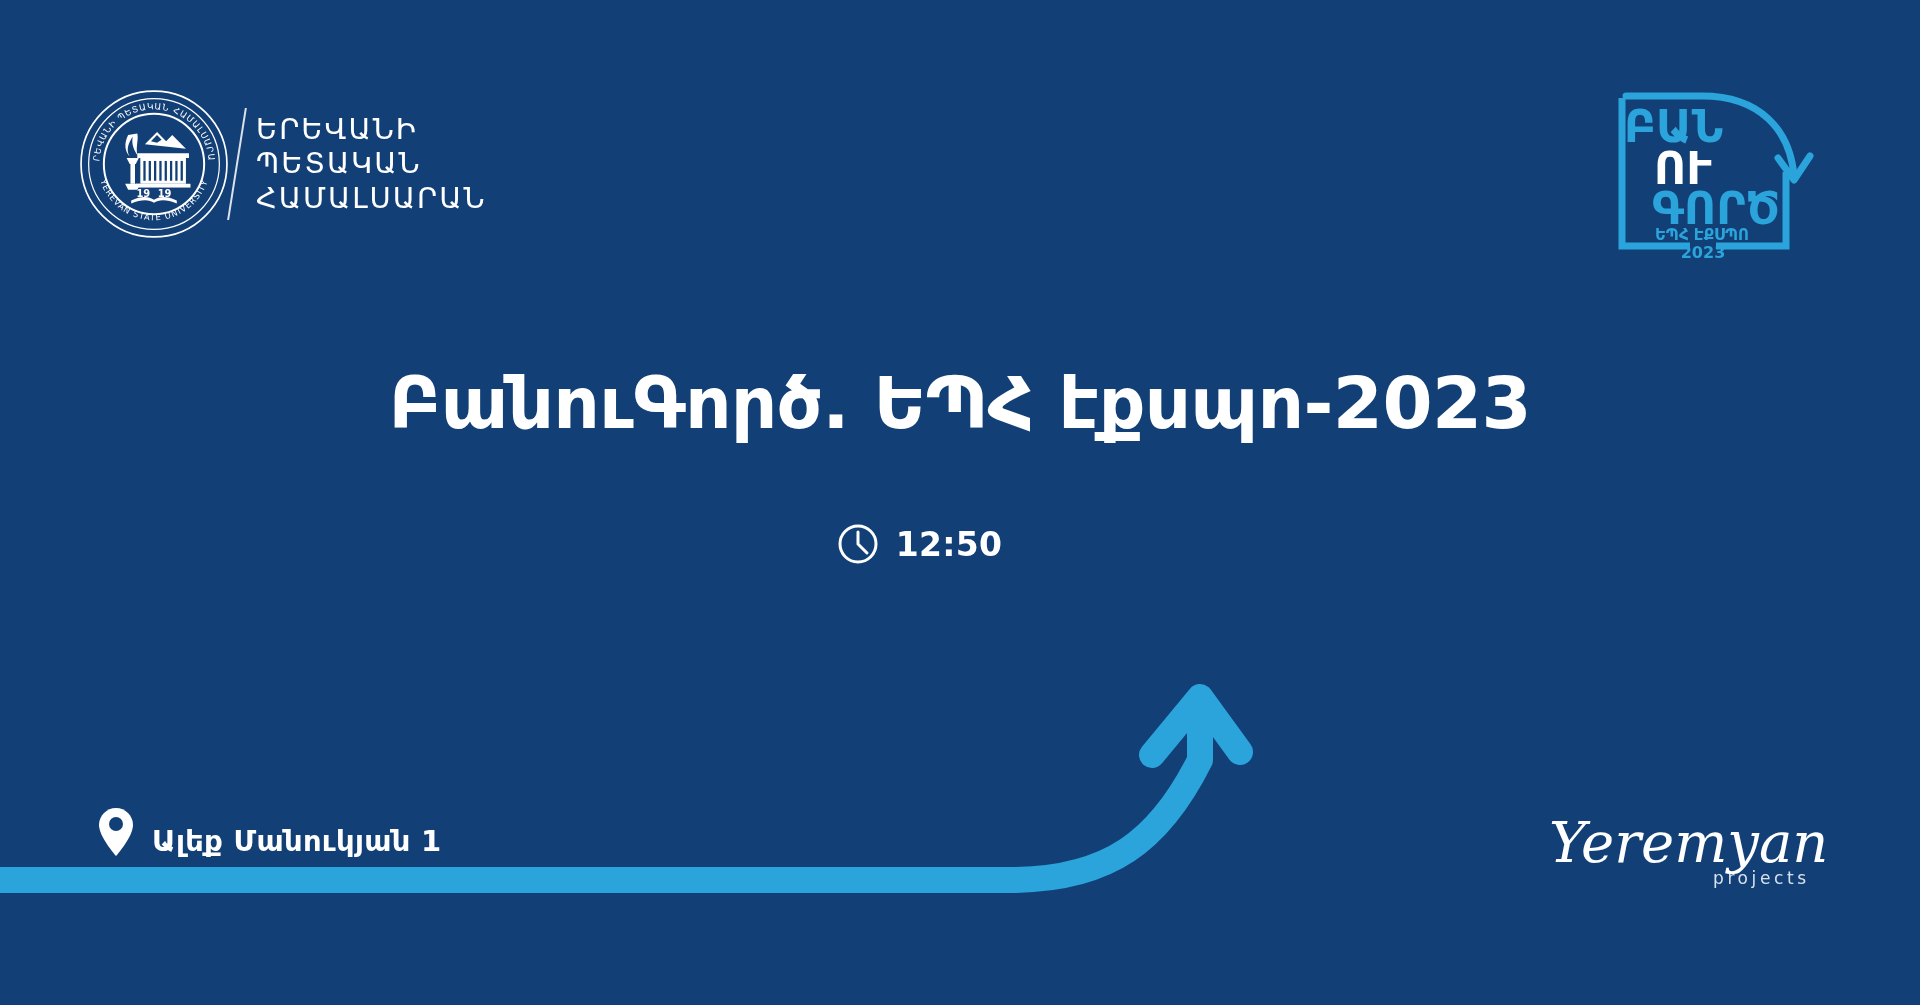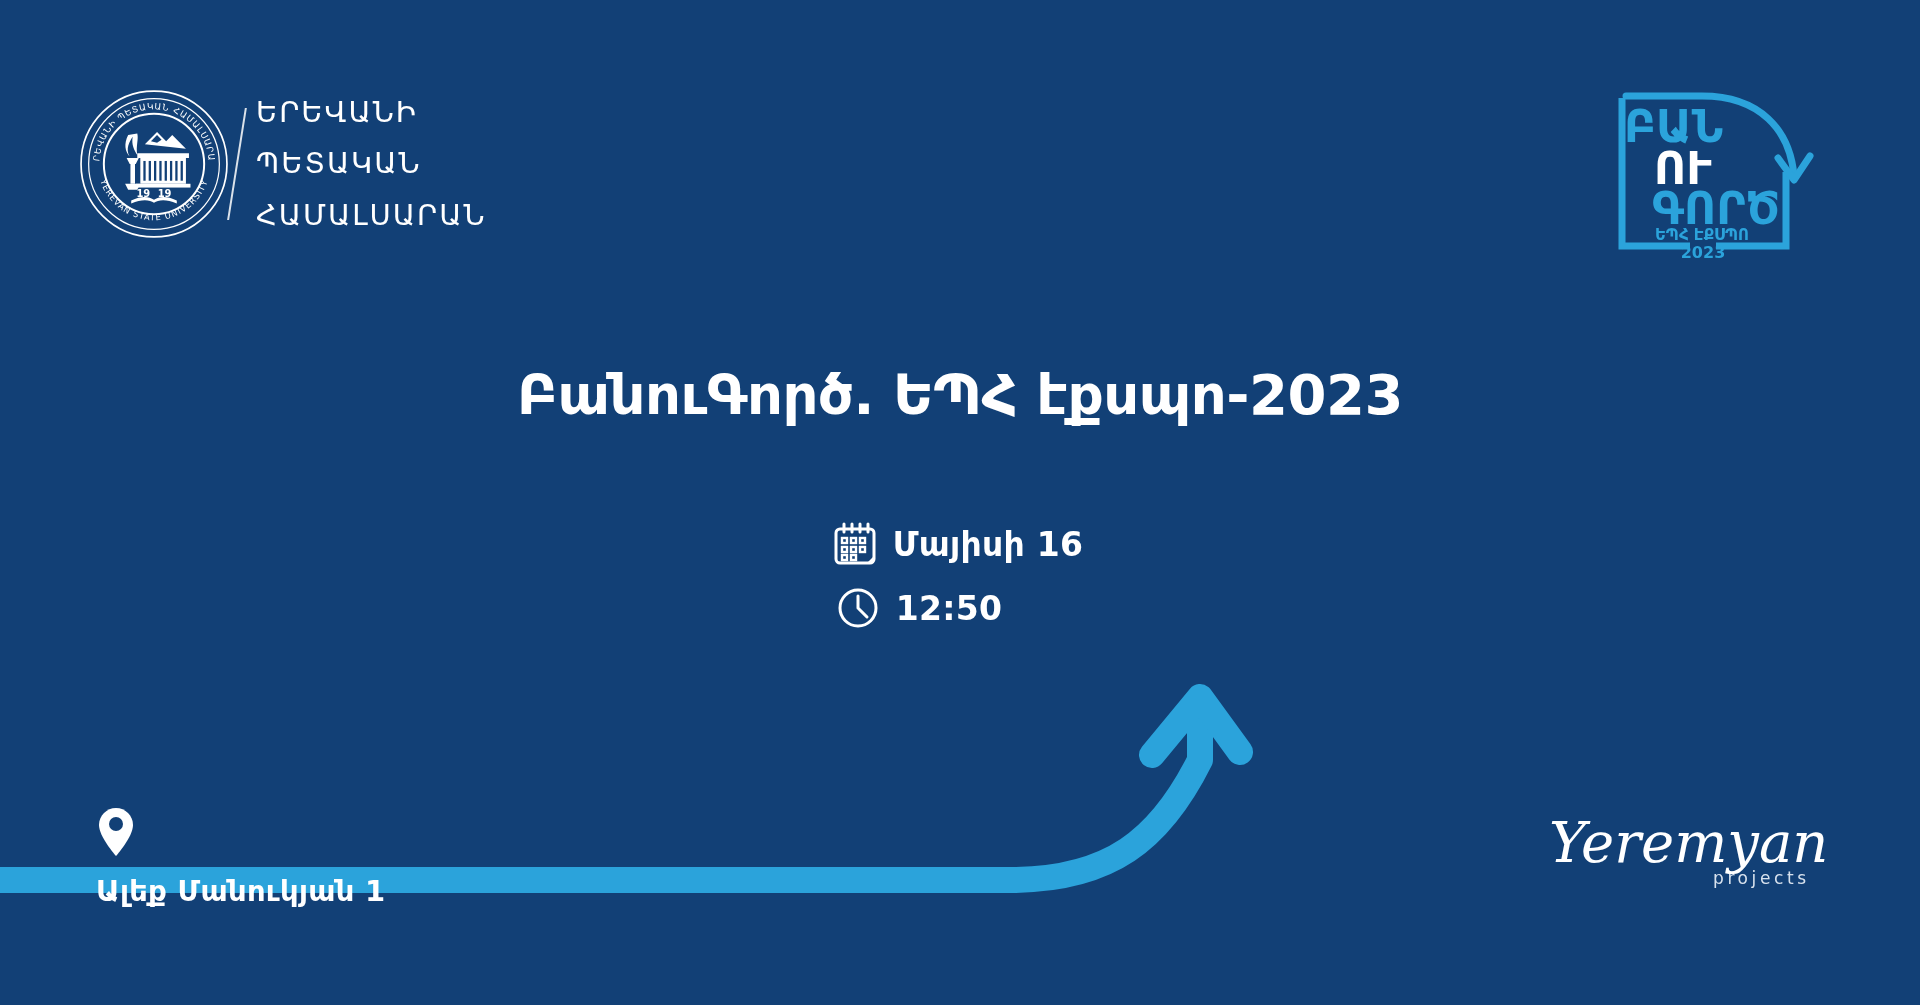--- a/index.html
+++ b/index.html
@@ -24,36 +24,36 @@
     display:flex; align-items:center; gap:0px;
   }
   #ysu-seal{ width:152px; height:152px; display:block; }
   #ysu-divider{
     width:2px; height:112px; background:#ffffff; opacity:.85;
     margin-left:6px; margin-right:18px;
     transform:skewX(-9deg);
   }
   #ysu-name{
     display:flex; flex-direction:column; justify-content:center;
-    gap:20px;
+    gap:3px;
   }
   #ysu-name span{
     font-family:"DejaVu Sans","Liberation Sans",sans-serif;
     font-size:29px; letter-spacing:2.0px; line-height:1.08;
     color:#ffffff; font-weight:400; white-space:nowrap;
   }
 
   
   #expo-logo{ position:absolute; left:1610px; top:80px; width:230px; height:180px; }
 
   
   #title{
     position:absolute; left:0; right:0; top:364px;
     text-align:center;
-    font-size:56px; font-weight:bold; letter-spacing:-0.5px;
+    font-size:72px; font-weight:bold; letter-spacing:-0.5px;
     color:#ffffff; line-height:1.1;
     font-family:"DejaVu Sans","Liberation Sans",sans-serif;
   }
 
   
   #info{
     position:absolute; left:0; right:0; top:520px;
     display:flex; flex-direction:column; align-items:center; gap:16px;
   }
   .info-row{ display:flex; align-items:center; gap:14px; }
@@ -61,21 +61,21 @@
   .info-row .txt{
     font-size:33px; font-weight:bold; color:#ffffff; letter-spacing:0.3px;
     white-space:nowrap;
   }
   #row-date{ margin-left:-6px; }
   #row-time{ margin-left:-84px; }
 
   
   #address{
     position:absolute; left:96px; top:806px;
-    display:flex; align-items:flex-start; gap:16px;flex-direction:column;
+    display:flex; align-items:flex-end; gap:16px;
   }
   #address .txt{
     font-size:29px; font-weight:bold; color:#ffffff; letter-spacing:.3px;
     white-space:nowrap;
   }
 
   
   #yeremyan{ position:absolute; left:1545px; top:800px; width:290px; height:95px; }
 </style>
 </head>
@@ -154,38 +154,20 @@
     <text x="44" y="104" font-size="44" font-weight="bold" fill="#ffffff" font-family="DejaVu Sans, sans-serif">ՈՒ</text>
     <text x="42" y="144" font-size="44" font-weight="bold" fill="#2BA3DB" font-family="DejaVu Sans, sans-serif">ԳՈՐԾ</text>
     <text x="92" y="160" font-size="15" font-weight="bold" fill="#2BA3DB" text-anchor="middle" font-family="DejaVu Sans, sans-serif">ԵՊՀ ԷՔՍՊՈ</text>
     <text x="93" y="178" font-size="16" font-weight="bold" fill="#2BA3DB" text-anchor="middle" font-family="DejaVu Sans, sans-serif">2023</text>
   </svg>
 
   <div id="title">ԲանուԳործ. ԵՊՀ էքսպո-2023</div>
 
   <div id="info">
 
-    <div class="info-row" id="row-date">
-      <svg class="ico" width="48" height="48" viewBox="0 0 48 48">
-        <rect x="5" y="9" width="38" height="34" rx="4" fill="none" stroke="#ffffff" stroke-width="3"></rect>
-        <path d="M 13 4 L 13 12 M 21 4 L 21 12 M 29 4 L 29 12 M 37 4 L 37 12" stroke="#ffffff" stroke-width="3" stroke-linecap="round" fill="none"></path>
-        <g fill="none" stroke="#ffffff" stroke-width="2.4">
-          <rect x="11" y="18" width="5" height="5"></rect>
-          <rect x="20" y="18" width="5" height="5"></rect>
-          <rect x="29" y="18" width="5" height="5"></rect>
-          <rect x="11" y="27" width="5" height="5"></rect>
-          <rect x="20" y="27" width="5" height="5"></rect>
-          <rect x="29" y="27" width="5" height="5"></rect>
-          <rect x="11" y="35" width="5" height="5"></rect>
-          <rect x="20" y="35" width="5" height="5"></rect>
-        </g>
-        <path d="M 36 43 L 43 36 L 43 43 Z" fill="#ffffff"></path>
-      </svg>
-      <span class="txt">Մայիսի 16</span>
-    </div>
 
     <div class="info-row" id="row-time">
       <svg class="ico" width="48" height="48" viewBox="0 0 48 48">
         <circle cx="24" cy="24" r="18" fill="none" stroke="#ffffff" stroke-width="3"></circle>
         <path d="M 24 24 L 24 12 M 24 24 L 33 33" stroke="#ffffff" stroke-width="3" stroke-linecap="round" fill="none"></path>
       </svg>
       <span class="txt">12:50</span>
     </div>
   </div>
 

